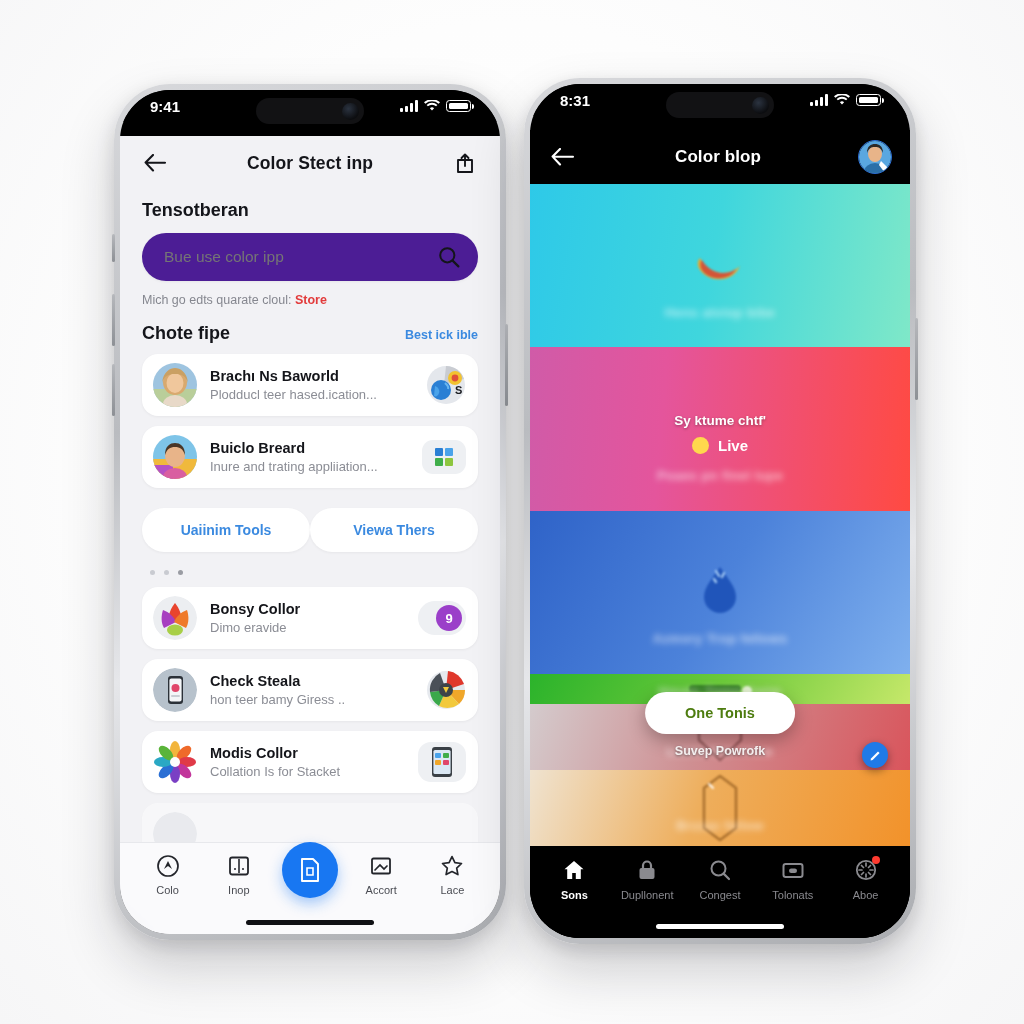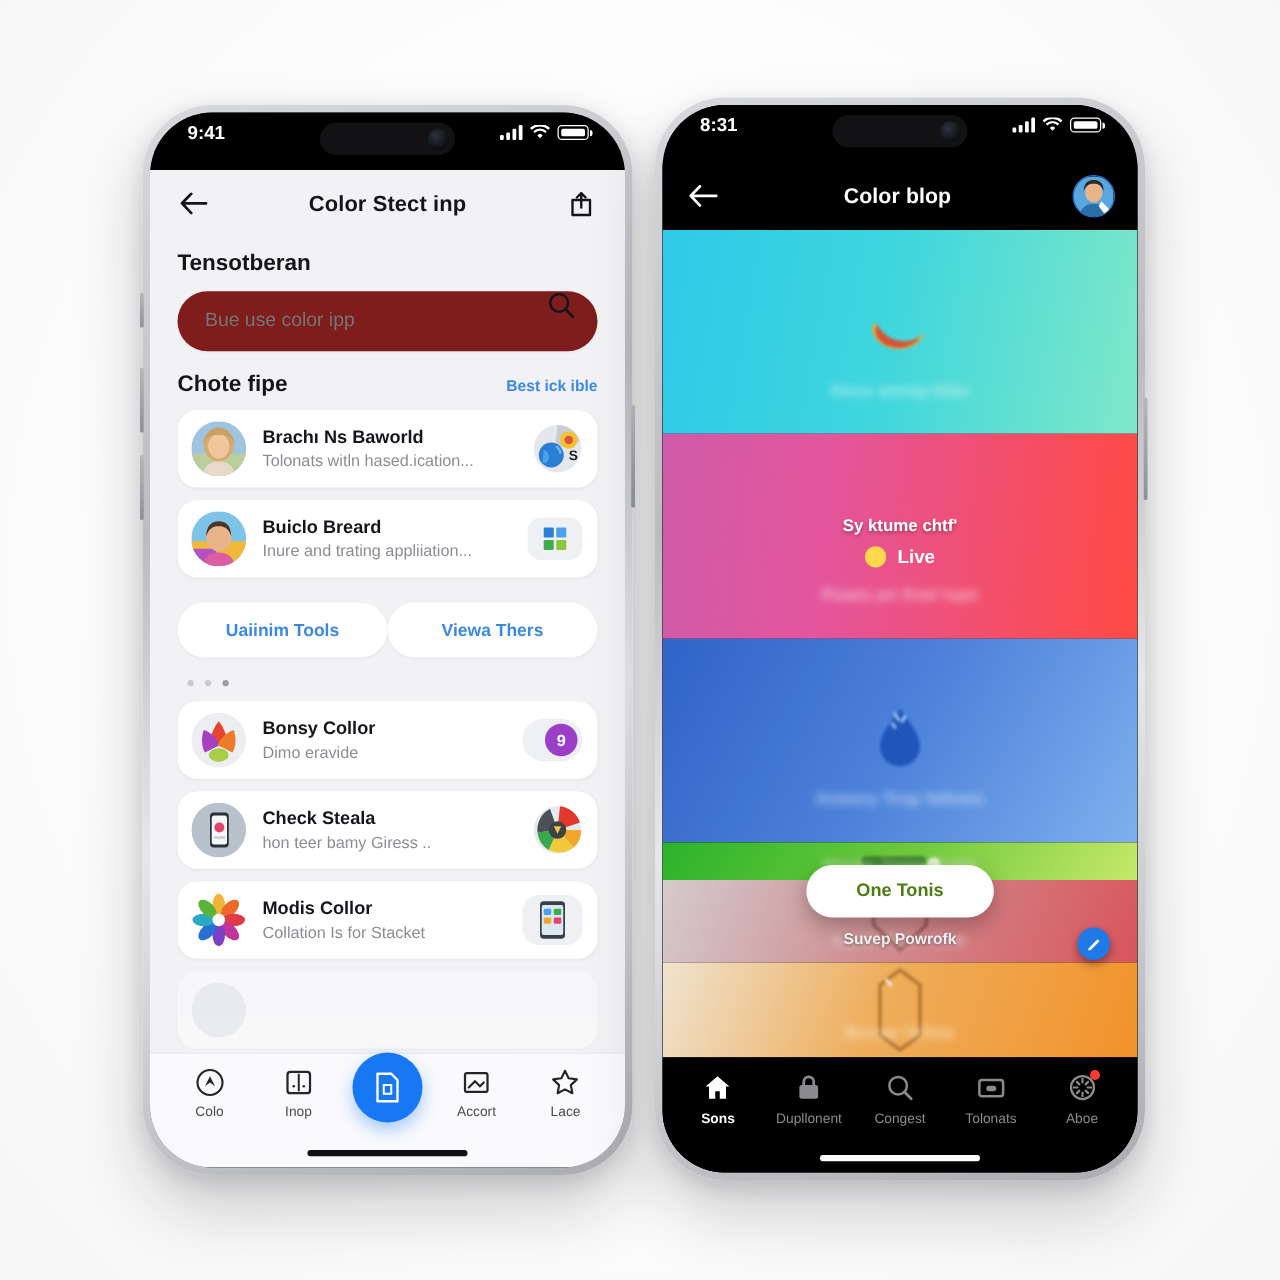--- a/index.html
+++ b/index.html
@@ -68,22 +68,22 @@
     height: 54px; display: flex; align-items: center; padding: 0 20px;
     background: #f2f2f5; flex: none;
   }
   .nav-title { flex: 1; text-align: center; font-size: 17.5px; font-weight: 700; color: #14151a; letter-spacing: .1px; }
   .icon-btn { width: 30px; height: 30px; display:flex; align-items:center; justify-content:center; cursor:pointer; }
 
   .section-label { padding: 10px 22px 0; font-size: 18px; font-weight: 700; color: #14151a; }
 
   .search-wrap { padding: 12px 22px 0; }
   .search-box {
-    height: 48px; background: #7f1d1d; border-radius: 26px;
-    display: flex; padding: 0 18px 0 22px; gap: 10px;
+    height: 48px; background: #4c1d95; border-radius: 26px;
+    display: flex; align-items: center; padding: 0 18px 0 22px; gap: 10px;
     box-shadow: 0 1px 3px rgba(0,0,0,.05);
   }
   .search-box input {
     flex: 1; border: none; outline: none; background: transparent;
     font-size: 15.5px; color: #8d8f97; font-family: inherit;
   }
 
   .note-line { padding: 12px 22px 0; font-size: 12.5px; color: #85878f; }
   .note-line b { color: #e23b3b; font-weight: 700; }
 
@@ -232,20 +232,24 @@
         <div class="search-wrap">
           <div class="search-box">
             <input type="text" placeholder="Bue use color ipp" style="">
             <svg width="22" height="22" viewBox="0 0 22 22">
               <circle cx="9.3" cy="9.3" r="7.1" fill="none" stroke="#14151a" stroke-width="2"></circle>
               <path d="M14.6 14.6 20.4 20.4" stroke="#14151a" stroke-width="2.2" stroke-linecap="round"></path>
             </svg>
           </div>
         </div>
 
+        <div class="note-line">
+          <span>Mich go edts quarate cloul:</span>
+          <b>Store</b>
+        </div>
 
         <div class="sec-head">
           <h3>Chote fipe</h3>
           <a href="#">Best ick ible</a>
         </div>
 
         <div class="list">
 
           <div class="card">
             <div class="av">
@@ -253,21 +257,21 @@
                 <rect width="44" height="44" fill="#9ec4e0"></rect>
                 <rect y="26" width="44" height="18" fill="#b9ce9a"></rect>
                 <ellipse cx="22" cy="19" rx="12" ry="13" fill="#d9a96e"></ellipse>
                 <ellipse cx="22" cy="20" rx="8.5" ry="10" fill="#f0c79c"></ellipse>
                 <path d="M9 20c1-11 8-15 13-15s12 4 13 15c-2-7-6-9-13-9s-11 2-13 9z" fill="#caa063"></path>
                 <ellipse cx="22" cy="41" rx="12" ry="9" fill="#e8d9c8"></ellipse>
               </svg>
             </div>
             <div class="card-txt">
               <div class="t">Brachı Ns Baworld</div>
-              <div class="s">Tolonats witln hased.ication...</div>
+              <div class="s">Plodducl teer hased.ication...</div>
             </div>
             <div class="trail round">
               <svg width="40" height="40" viewBox="0 0 40 40">
                 <circle cx="20" cy="20" r="19" fill="#e4e7ec"></circle>
                 <path d="M20 1a19 19 0 0 1 18 13l-20 6z" fill="#c9ccd2"></path>
                 <circle cx="29" cy="13" r="7" fill="#f2c230"></circle>
                 <circle cx="29" cy="13" r="3.4" fill="#e0503a"></circle>
                 <circle cx="15" cy="25" r="10" fill="#2a7fd4"></circle>
                 <path d="M9 21c3 1 5 4 4 7s-3 4-5 3" fill="#4aa3ea"></path>
                 <path d="M19 18c2 2 4 3 3 6" stroke="#68b6f0" stroke-width="2" fill="none"></path>

